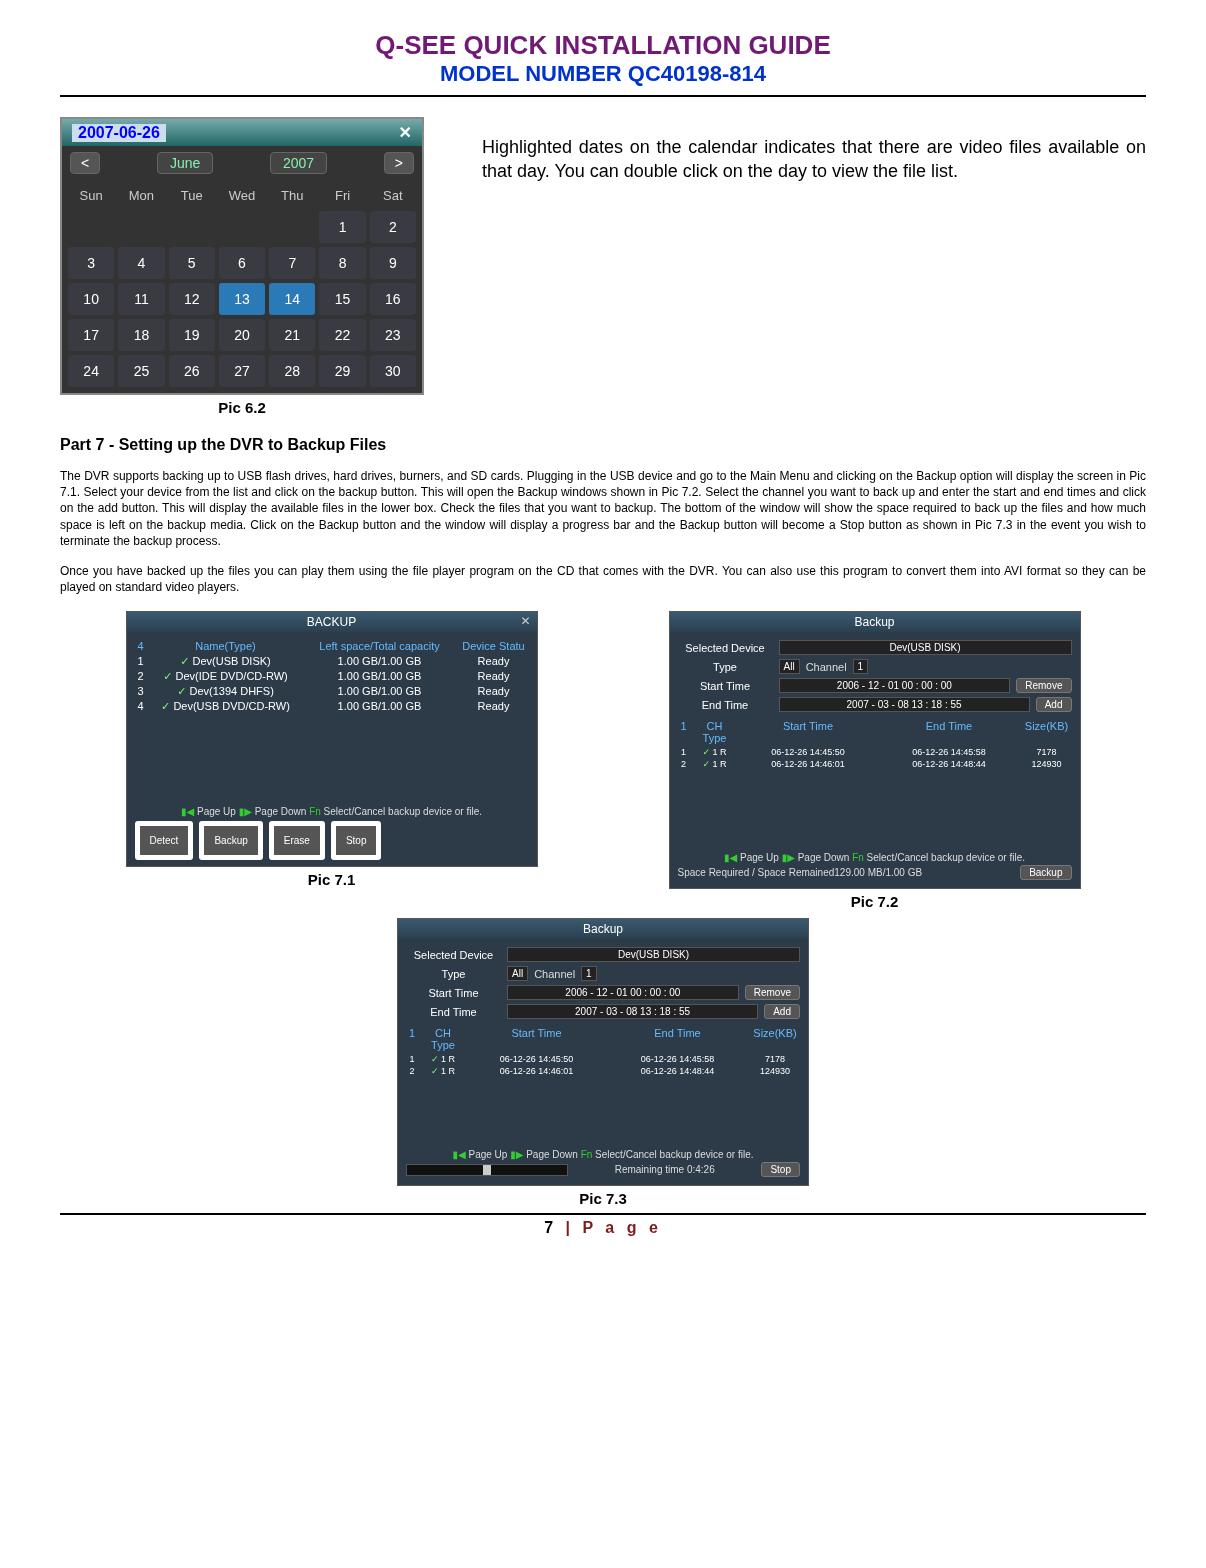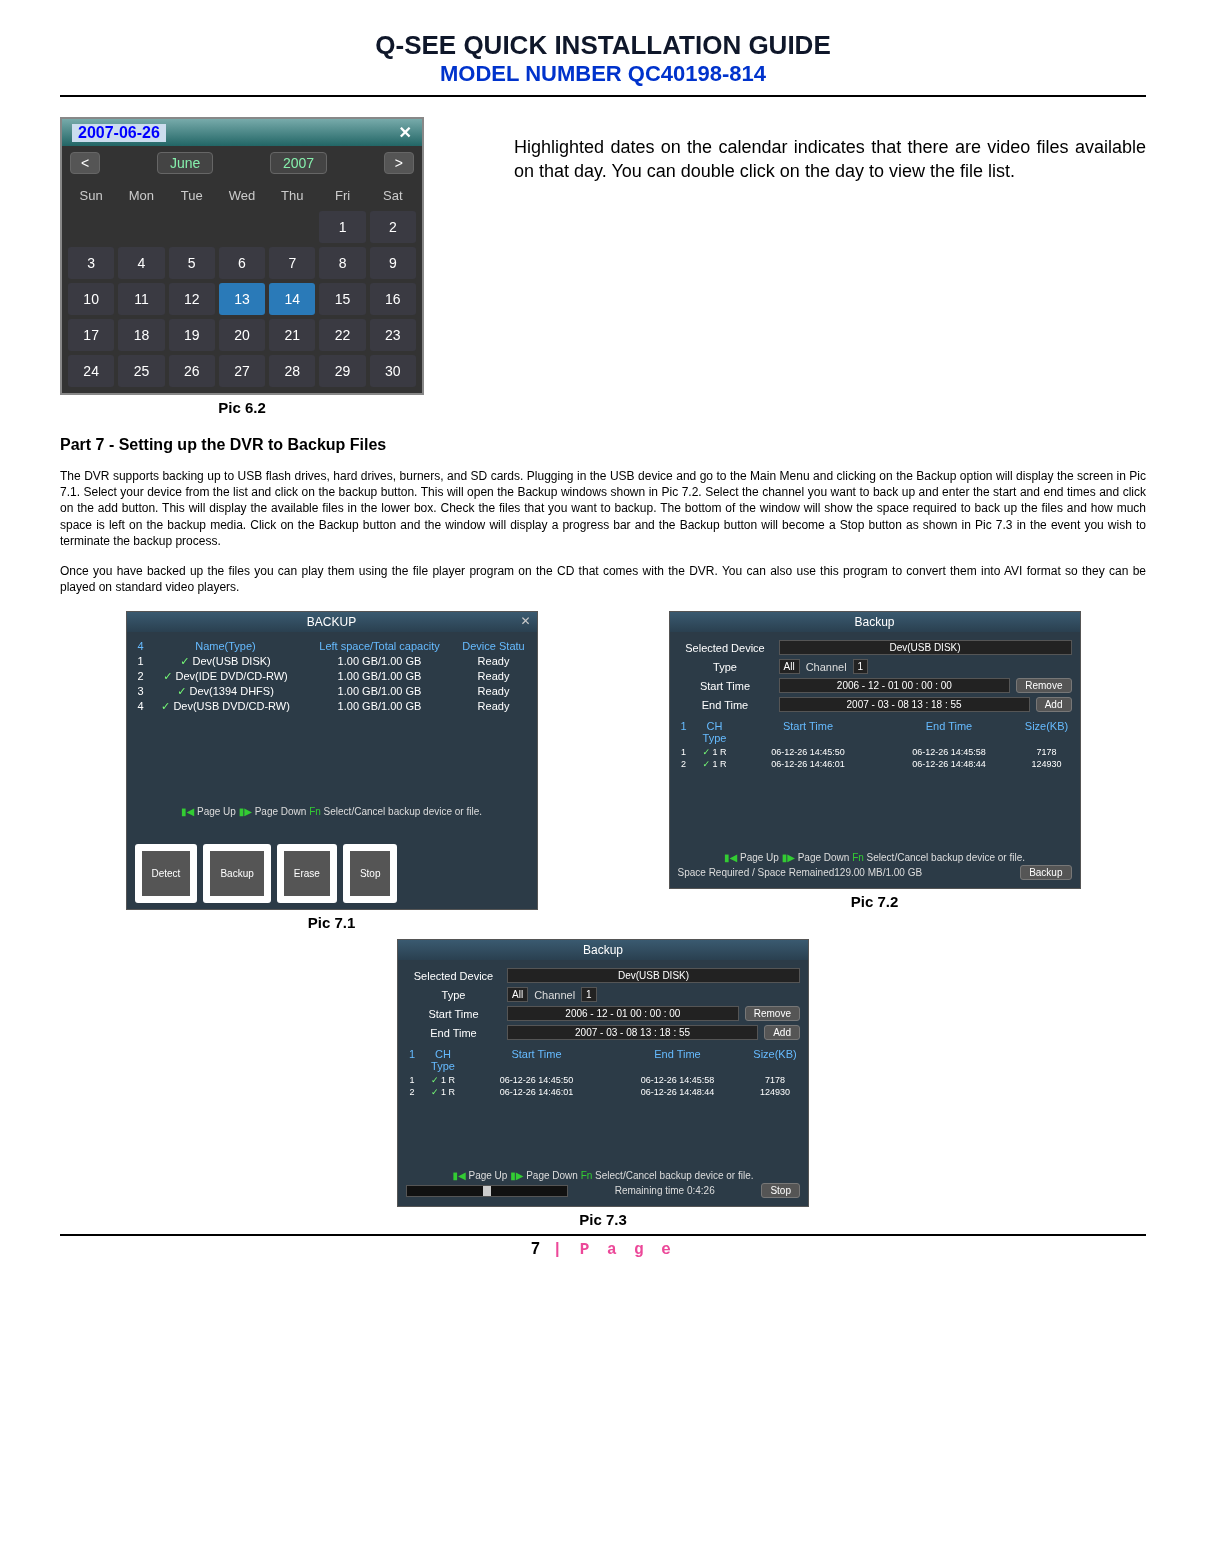--- a/index.html
+++ b/index.html
@@ -3,24 +3,24 @@
 <meta charset="utf-8">
 <style>
   body {
     font-family: Arial, sans-serif;
     background: #fff;
     margin: 0;
     padding: 30px 60px;
     color: #000;
     width: 1086px;
   }
-  .header-title { text-align: center; color: #0f172a; font-weight: bold; font-size: 26px; }
+  .header-title { text-align: center; color: #701a75; font-weight: bold; font-size: 26px; }
   .header-sub { text-align: center; color: #0033cc; font-weight: bold; font-size: 22px; margin-bottom: 8px; }
   .hr { border-top: 2px solid #000; margin: 4px 0 20px 0; }
-  .top-row { display: flex; gap: 90px; align-items: flex-start; }
+  .top-row { display: flex; gap: 58px; align-items: flex-start; }
   .calendar { background: #333; border: 2px solid #888; width: 360px; }
   .cal-titlebar { background: linear-gradient(#7aa, #266); display:flex; justify-content:space-between; align-items:center; padding:4px 10px; color:#003; font-weight:bold; }
   .cal-titlebar .close { color:#fff; font-size:16px; }
   .cal-nav { background:#333; display:flex; align-items:center; justify-content:space-between; padding:6px 8px; }
   .cal-btn { background:#555; border:1px solid #666; border-radius:4px; color:#fff; padding:2px 10px; font-size:14px; }
   .cal-sel { background:#444; border:1px solid #666; border-radius:4px; color:#86efac; padding:2px 12px; font-size:14px; }
   .cal-grid { display:grid; grid-template-columns:repeat(7,1fr); gap:4px; padding:6px; background:#333; }
   .cal-head { color:#ccc; text-align:center; font-size:13px; padding:2px; }
   .cal-cell { background:#3a3a42; color:#fff; text-align:center; padding:8px 0; border-radius:3px; font-size:14px; }
   .cal-cell.hl { background:#2a7ab8; }
@@ -37,31 +37,31 @@
   .dvr-titlebar .x { position:absolute; right:6px; top:2px; color:#ccc; }
   .dvr-body { padding:6px 8px; }
   .thead { color:#6bf; display:flex; gap:4px; padding:2px 0; }
   .thead span { flex:1; }
   .trow { display:flex; gap:4px; color:#fff; padding:1px 0; }
   .trow span { flex:1; white-space:nowrap; overflow:hidden; }
   .check::before { content:"✓ "; color:#7f7; }
   .dvr-footer { padding:6px 8px; font-size:10px; }
   .green { color:#3c3; }
   .btnrow { display:flex; gap:6px; margin-top:4px; }
-  .wbtn { background:#555; border:7px solid #ffffff; border-radius:3px; color:#fff; padding:17px 10px; font-size:10px;margin-top:23px; }
+  .wbtn { background:#555; border:5px solid #ffffff; border-radius:3px; color:#fff; padding:9px 10px; font-size:10px; }
 
   .formrow { display:flex; align-items:center; gap:6px; padding:2px 0; }
   .formrow .lbl { width:95px; color:#fff; }
   .sel { background:#222; border:1px solid #555; color:#fff; padding:1px 4px; font-size:10px; }
   .widesel { flex:1; }
   .rbtn { background:#555; border:1px solid #777; border-radius:3px; color:#fff; padding:1px 8px; font-size:10px; margin-left:auto; }
 
   .page-footer-hr { border-top:2px solid #000; margin:6px 0 4px 0; }
   .page-num { text-align:center; font-weight:bold; letter-spacing:4px; }
-  .page-num .pg { color:#ec4899;font-family:Liberation Mono, monospace; }
+  .page-num .pg { color:#7f1d1d; }
 
   .dvr2-table .trow span { font-size:9px; }
 </style>
 </head>
 <body>
 
 <div class="header-title">Q-SEE QUICK INSTALLATION GUIDE</div>
 <div class="header-sub">MODEL NUMBER QC40198-814</div>
 <div class="hr"></div>
 

